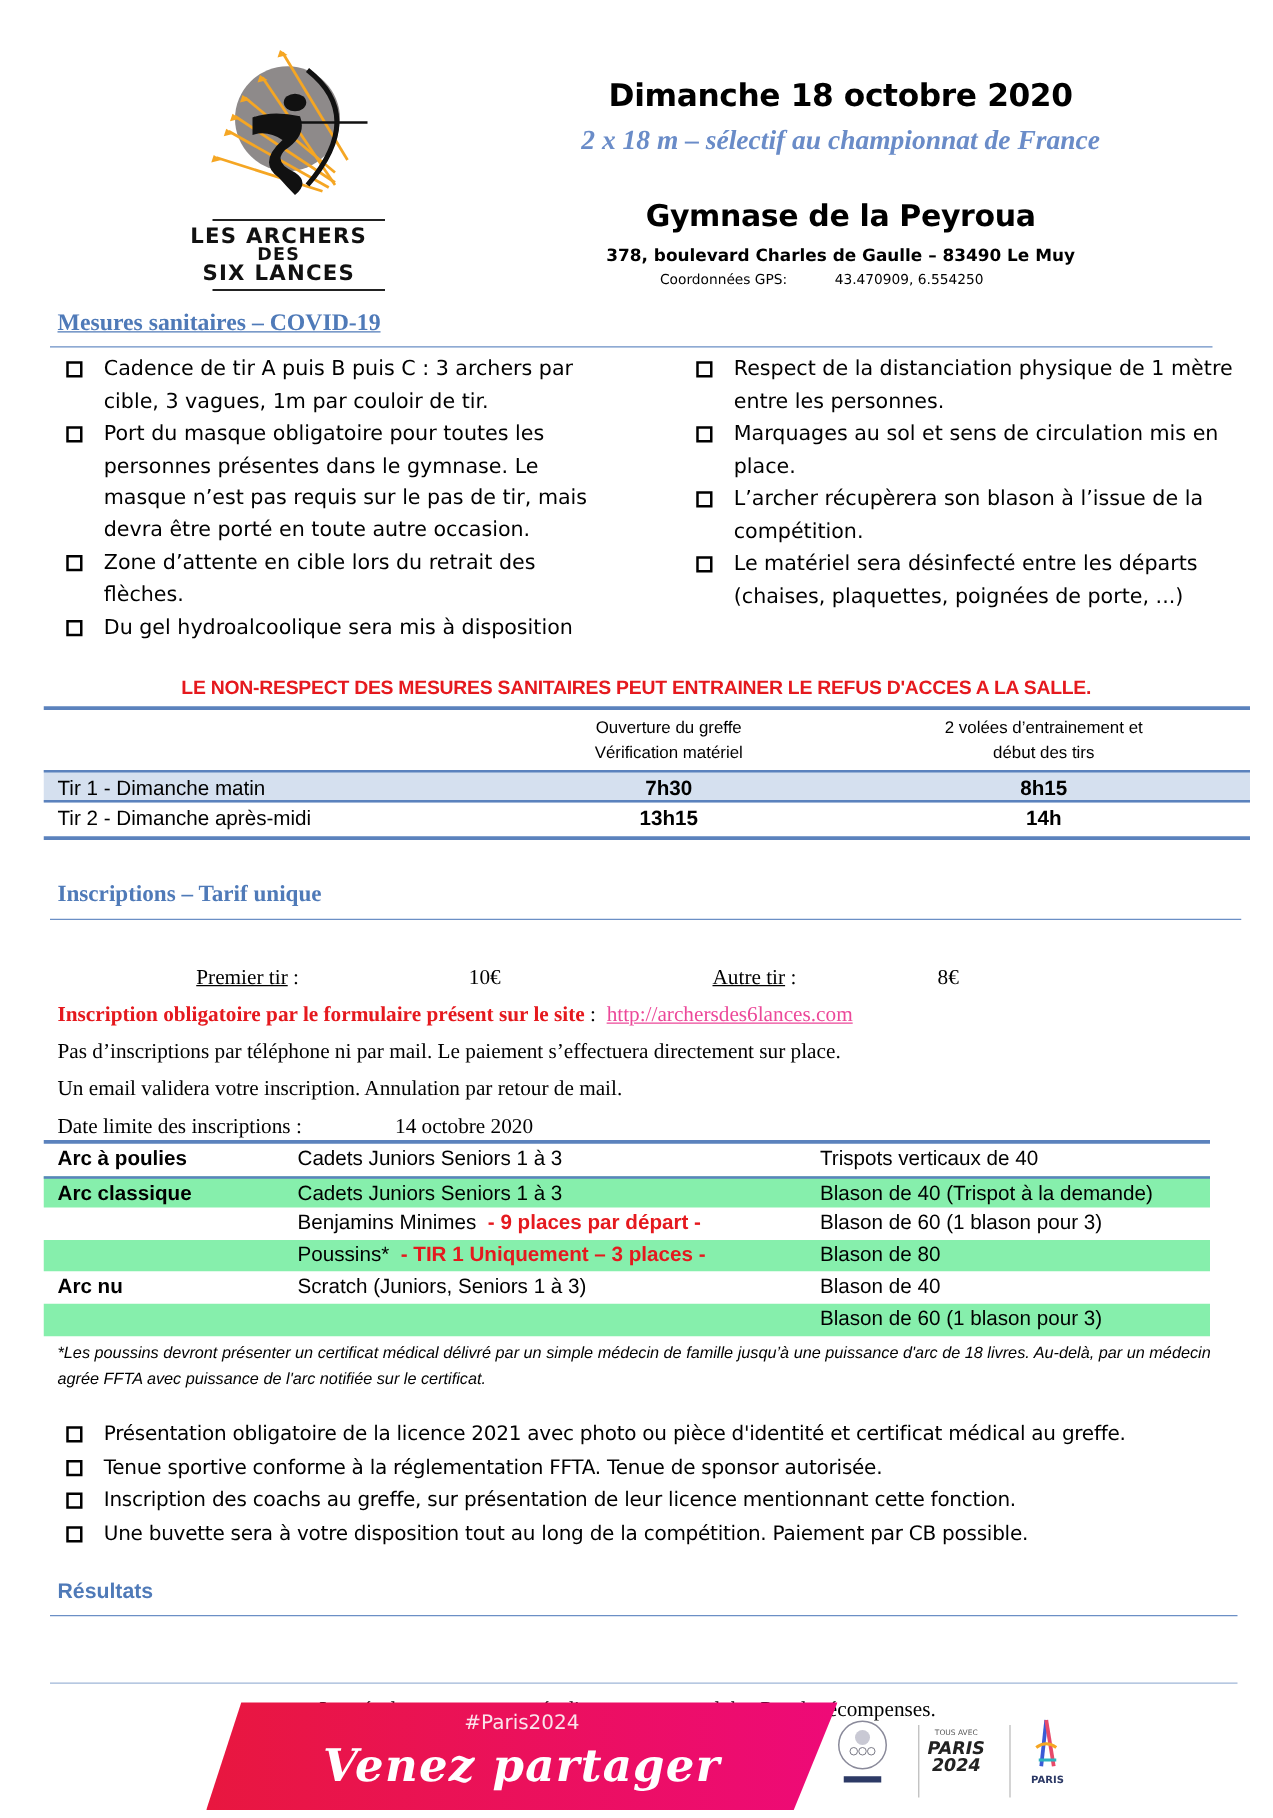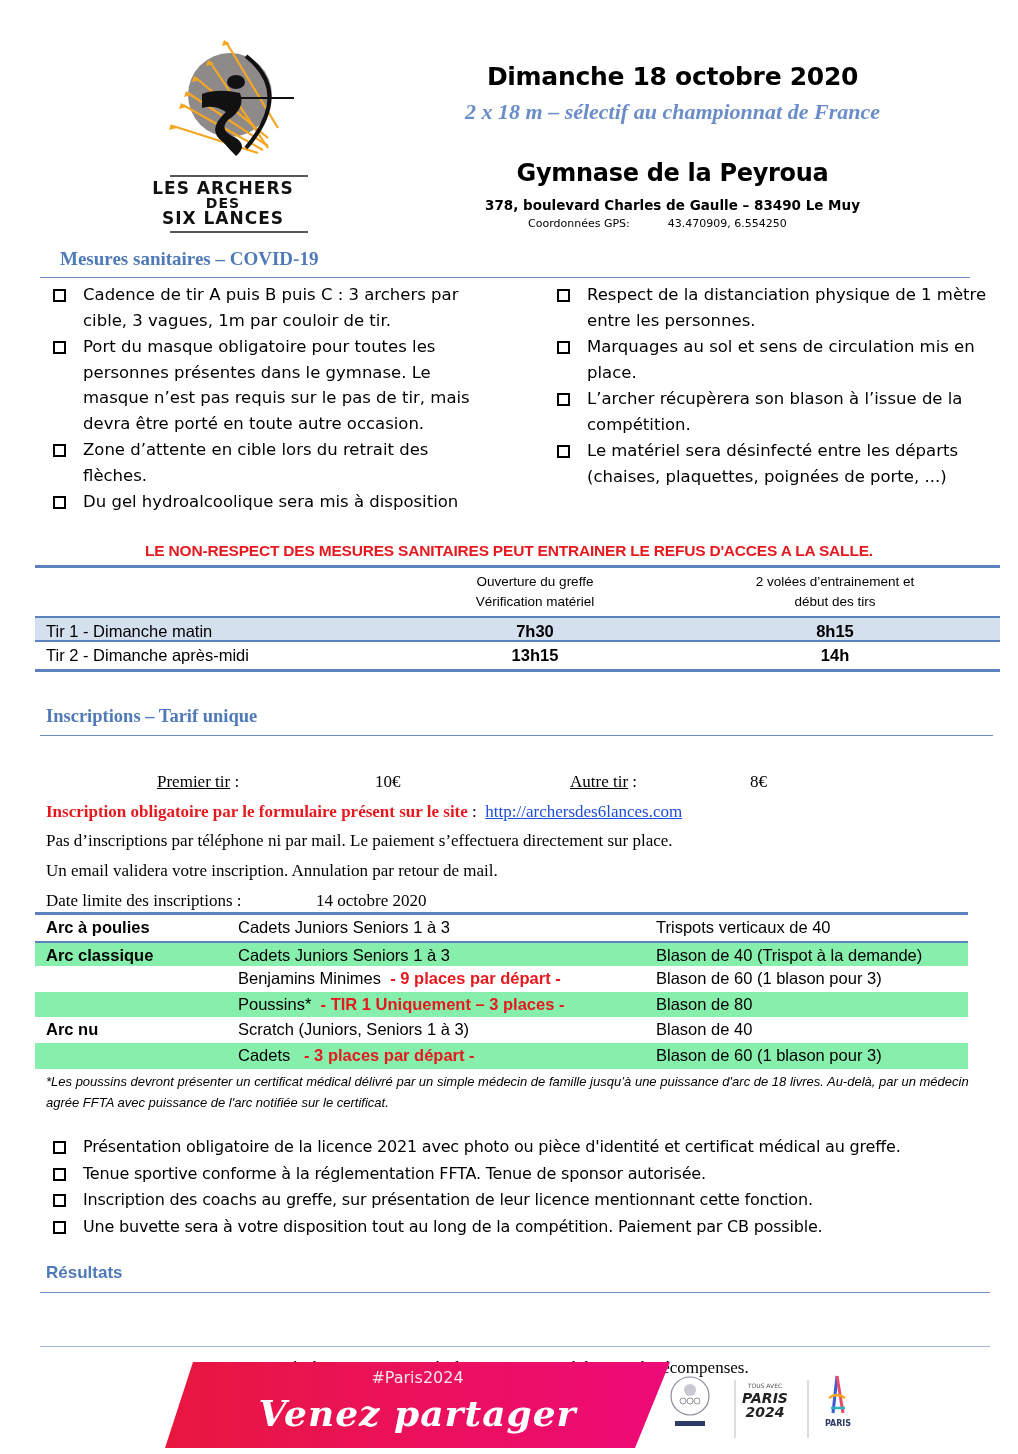--- a/index.html
+++ b/index.html
@@ -41,21 +41,21 @@
   .sched .row.shaded { background: #d5e0ef; border-top: 2px solid #5b82bd; border-bottom: 2px solid #5b82bd; }
   .sched .row .c1 { position: absolute; left: 11px; }
   .sched .row .c2 { position: absolute; left: 385px; width: 230px; text-align: center; font-weight: bold; }
   .sched .row .c3 { position: absolute; left: 650px; width: 300px; text-align: center; font-weight: bold; }
   .sched .bottomrule { height: 3px; background: #5b82bd; margin-top: 1px; }
 
   
   .insc { font-size: 17px; font-family: Liberation Serif, serif; margin-top: 28px; }
   .u { text-decoration: underline; }
   .red { color: #e5191e; font-weight: bold; }
-  .link { color: #1d4ed8; text-decoration: underline; }
+  .link { color: #ec4899; text-decoration: underline; }
 
   
   .cats { left: 35px; top: 912px; width: 933px; }
   .cats .toprule { height: 3px; background: #5b82bd; }
   .cats .row { height: 25.6px; position: relative; font-size: 16.5px; line-height: 25.6px; }
   .cats .row.shaded { background: #86efac; }
   .cats .row.bordered { border-top: 2px solid #5b82bd; }
   .cats .c1 { position: absolute; left: 11px; font-weight: bold; }
   .cats .c2 { position: absolute; left: 203px; }
   .cats .c3 { position: absolute; left: 621px; }
@@ -107,21 +107,21 @@
 </div>
 
 <div class="abs title">Dimanche 18 octobre 2020</div>
 <div class="abs subtitle">2 x 18 m – sélectif au championnat de France</div>
 <div class="abs venue">Gymnase de la Peyroua</div>
 <div class="abs address">378, boulevard Charles de Gaulle – 83490 Le Muy</div>
 <div class="abs gps">
   <span>Coordonnées GPS:</span><span class="gps-val">43.470909, 6.554250</span>
 </div>
 
-<div class="abs section-h" style="left:60px; top:248px;">Mesures sanitaires – COVID-19</div>
+<div class="abs section-h" style="left:46px; top:248px;text-decoration:underline;">Mesures sanitaires – COVID-19</div>
 <div class="abs rule" style="left:40px; top:277px; width:930px;"></div>
 
 <ul class="abs checklist" style="left:53px; top:282px; width:440px;">
   <li><span class="checkbox"></span><span>Cadence de tir A puis B puis C : 3 archers par cible, 3 vagues, 1m par couloir de tir.</span></li>
   <li><span class="checkbox"></span><span>Port du masque obligatoire pour toutes les personnes présentes dans le gymnase. Le masque n’est pas requis sur le pas de tir, mais devra être porté en toute autre occasion.</span></li>
   <li><span class="checkbox"></span><span>Zone d’attente en cible lors du retrait des flèches.</span></li>
   <li><span class="checkbox"></span><span>Du gel hydroalcoolique sera mis à disposition</span></li>
 </ul>
 
 <ul class="abs checklist" style="left:557px; top:282px; width:440px;">
@@ -196,21 +196,20 @@
     <span class="c2" style="white-space:pre"><span>Poussins* </span><span class="red"> - TIR 1 Uniquement – 3 places -</span></span>
     <span class="c3">Blason de 80</span>
   </div>
   <div class="row">
     <span class="c1">Arc nu</span>
     <span class="c2"><span>Scratch (Juniors, Seniors 1 à 3)</span></span>
     <span class="c3">Blason de 40</span>
   </div>
   <div class="row shaded">
     <span class="c1"></span>
-    <span class="c2" style="white-space:pre"><span>Cadets </span><span class="red">  - 3 places par départ -</span></span>
     <span class="c3">Blason de 60 (1 blason pour 3)</span>
   </div>
 </div>
 <div class="abs footnote">*Les poussins devront présenter un certificat médical délivré par un simple médecin de famille jusqu’à une puissance d'arc de 18 livres. Au-delà, par un médecin agrée FFTA avec puissance de l'arc notifiée sur le certificat.</div>
 
 <ul class="abs checklist small" style="left:53px; top:1134px; width:940px;">
   <li><span class="checkbox"></span><span>Présentation obligatoire de la licence 2021 avec photo ou pièce d'identité et certificat médical au greffe.</span></li>
   <li><span class="checkbox"></span><span>Tenue sportive conforme à la réglementation FFTA. Tenue de sponsor autorisée.</span></li>
   <li><span class="checkbox"></span><span>Inscription des coachs au greffe, sur présentation de leur licence mentionnant cette fonction.</span></li>
   <li><span class="checkbox"></span><span>Une buvette sera à votre disposition tout au long de la compétition. Paiement par CB possible.</span></li>

